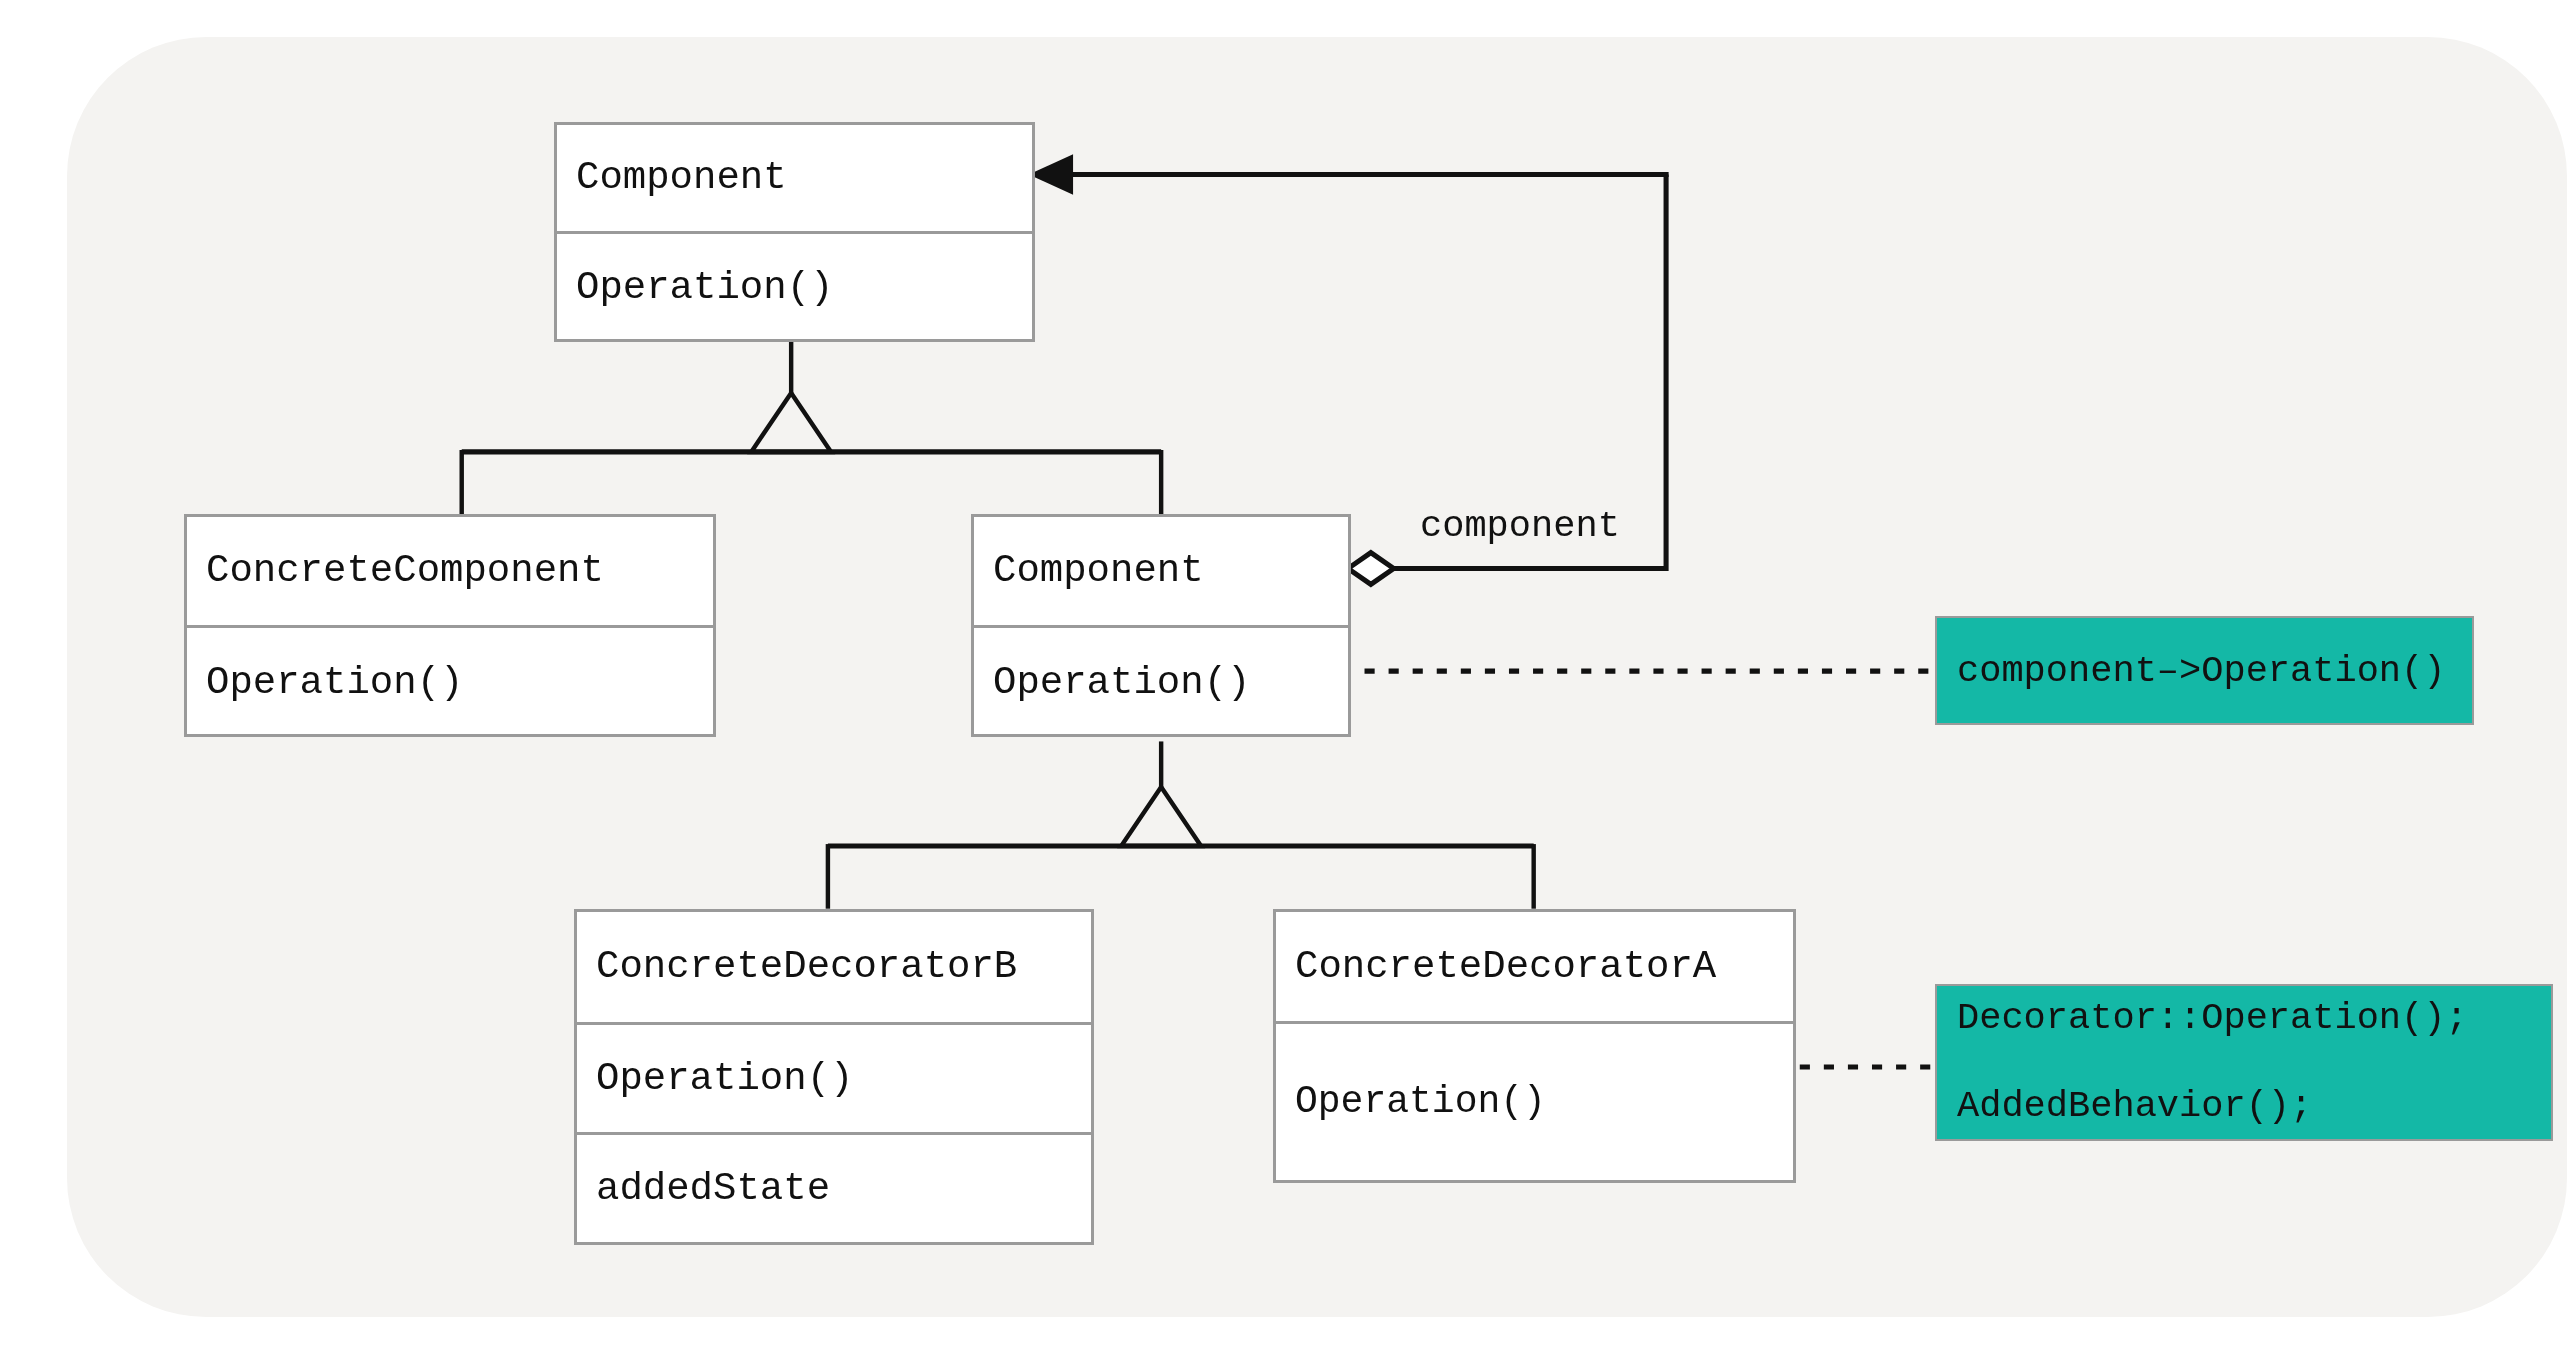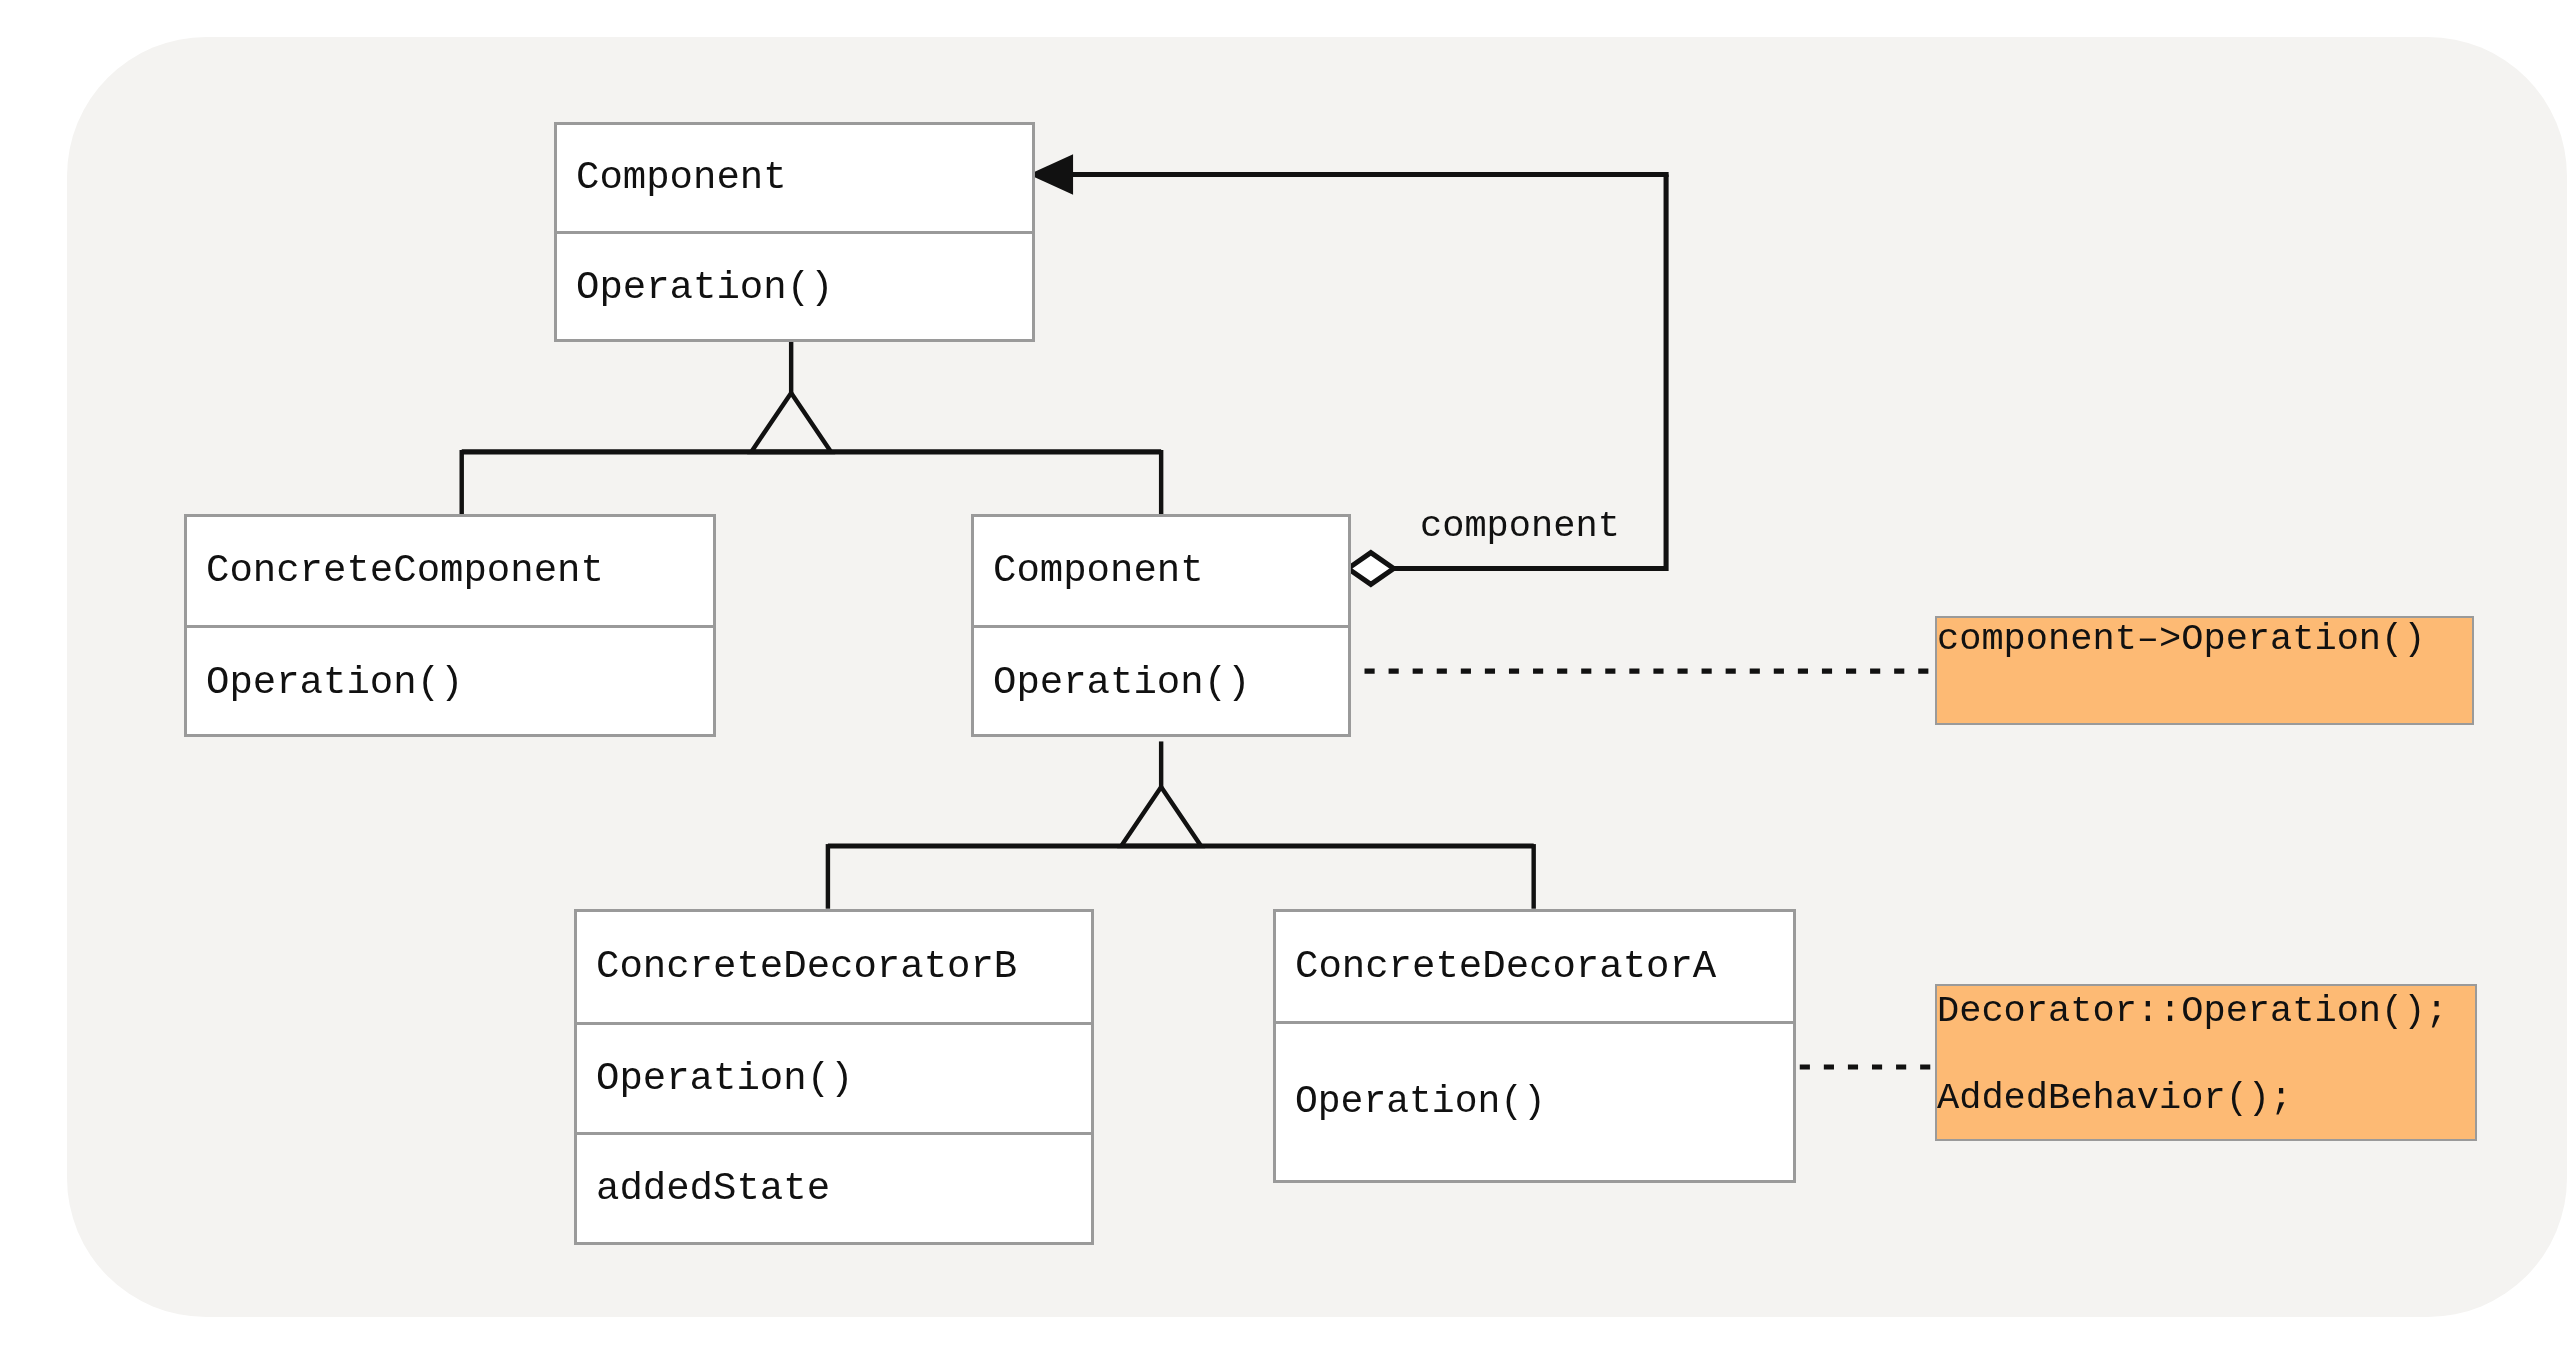--- a/index.html
+++ b/index.html
@@ -44,26 +44,27 @@
     align-items: center;
     padding-left: 19px;
     color: #111111;
     white-space: pre;
   }
   .compartment.divider-top {
     border-top: 3.2px solid #9a9a9a;
   }
   .note-box {
     position: absolute;
-    background: #fdba74;
+    background: #14b8a6;
     border: 2.5px solid #9a9a9a;
     box-sizing: border-box;
     display: flex;
     flex-direction: column;
-    justify-content: flex-start;
+    justify-content: center;
+    padding-left: 20px;
     color: #111111;
   }
   .note-line {
     white-space: pre;
   }
   .edge-label {
     position: absolute;
     color: #111111;
     white-space: pre;
   }
@@ -153,21 +154,21 @@
     <div class="compartment" style="height:109px; font-size:39px;">ConcreteDecoratorA</div>
     <div class="multi-line-compartment divider-top" style="height:160px; font-size:38px; line-height:1.32; border-top:3.2px solid #9a9a9a;">
       <div>Operation()</div>
     </div>
   </div>
 
   <div class="note-box" style="left:1906px; top:616px; width:539px; height:109px; font-size:37px;">
     <div class="note-line">component–&gt;Operation()</div>
   </div>
 
-  <div class="note-box" style="left:1906px; top:984px; width:542px; height:157px; font-size:37px; line-height:1.38;gap:36px;">
+  <div class="note-box" style="left:1906px; top:984px; width:618px; height:157px; font-size:37px; line-height:1.38;gap:36px;">
     <div class="note-line">Decorator::Operation();</div>
     <div class="note-line">AddedBehavior();</div>
   </div>
 
   <div class="edge-label" style="left:1391px; top:505px; font-size:37px;">component</div>
 
 </div>
 
 
 </body></html>

